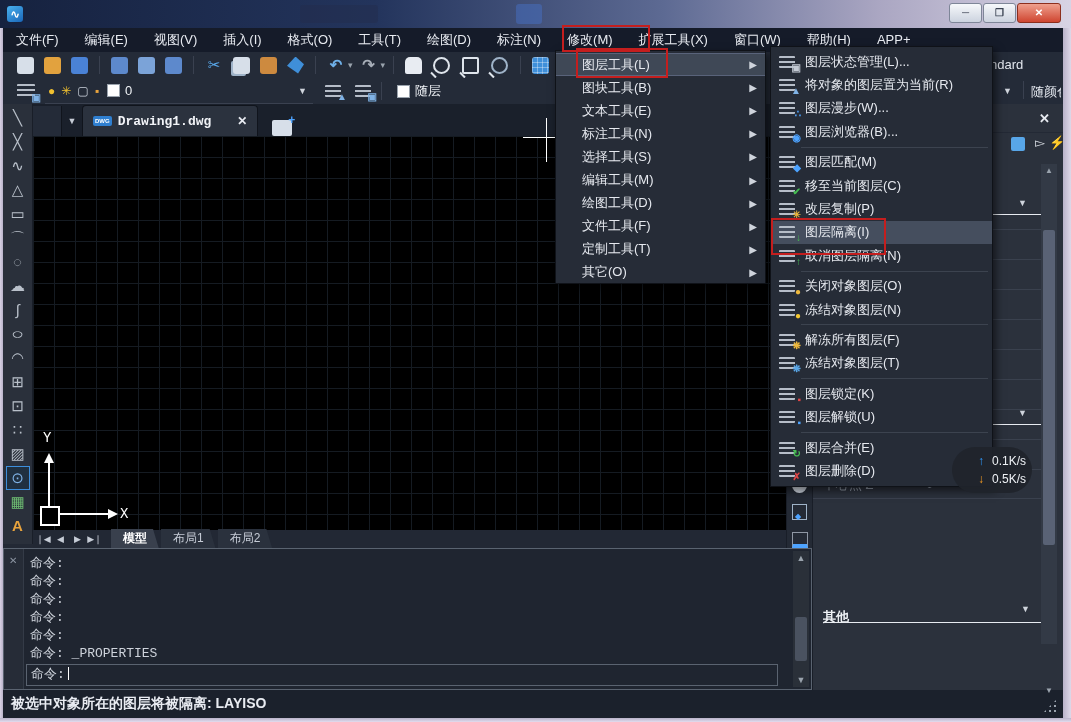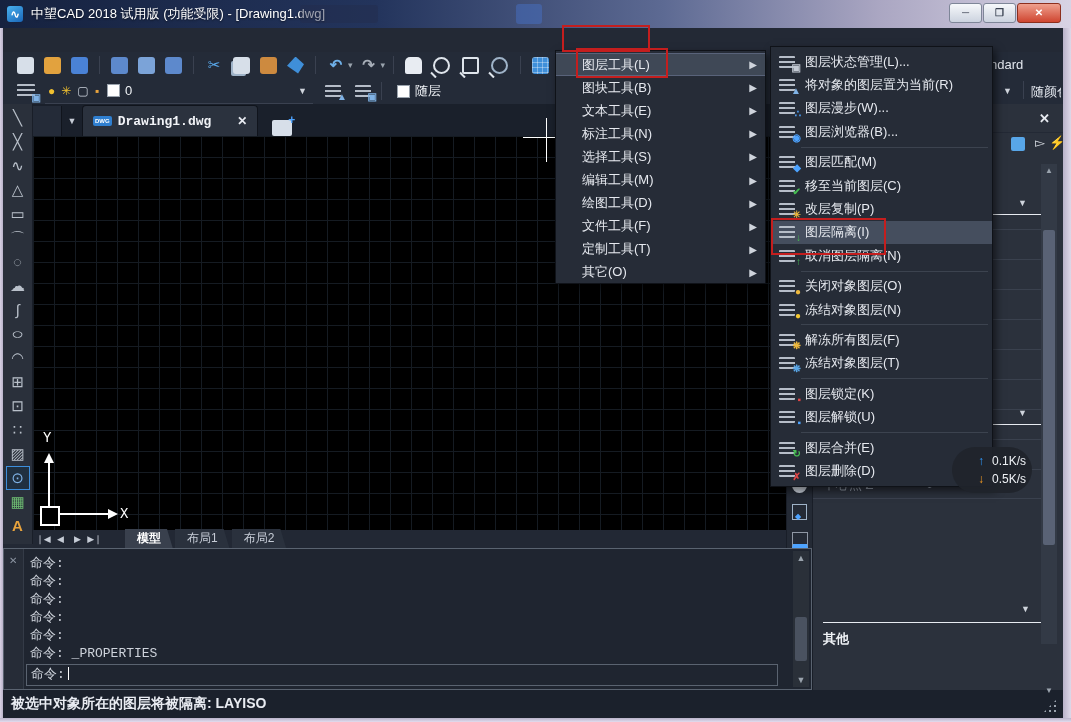--- a/index.html
+++ b/index.html
@@ -145,28 +145,42 @@
 </style>
 </head>
 <body>
 
 <div id="win">
 
   <div class="abs titlebar">
     <div class="abs blob1"></div>
     <div class="abs blob2"></div>
     <div class="appicon">∿</div>
-    <div class="wtitle">中望CAD 2018 试用版 (功能受限) - [Drawing1.dwg]</div>
     <div class="winbtns">
       <div class="wb">─</div>
       <div class="wb">❐</div>
       <div class="wb close">✕</div>
     </div>
   </div>
 
+  <div class="abs menubar">
+    <span class="mi">文件(F)</span>
+    <span class="mi">编辑(E)</span>
+    <span class="mi">视图(V)</span>
+    <span class="mi">插入(I)</span>
+    <span class="mi">格式(O)</span>
+    <span class="mi">工具(T)</span>
+    <span class="mi">绘图(D)</span>
+    <span class="mi">标注(N)</span>
+    <span class="mi">修改(M)</span>
+    <span class="mi">扩展工具(X)</span>
+    <span class="mi">窗口(W)</span>
+    <span class="mi">帮助(H)</span>
+    <span class="mi">APP+</span>
+  </div>
 
   <div class="abs tbar" style="top:52px;">
     <div class="ti" style="background:#d7dfe9;margin-left:14px;"></div>
     <div class="ti" style="background:#e2a23e;"></div>
     <div class="ti" style="background:#4a82d6;"></div>
     <div class="sep"></div>
     <div class="ti" style="background:#5d89cc;"></div>
     <div class="ti" style="background:#7ba3d8;"></div>
     <div class="ti" style="background:#5d89cc;"></div>
     <div class="sep"></div>
@@ -271,21 +285,21 @@
     <div style="position:absolute;left:9px;top:372px;color:#f0c030;font-size:8px;">✦</div>
     <div style="position:absolute;left:5px;top:400px;width:13px;height:14px;border:1px solid #9fb3c8;"><span style="color:#4da3ff;font-size:8px;position:relative;top:2px;left:2px;">◆</span></div>
     <div style="position:absolute;left:5px;top:428px;width:14px;height:11px;border:1px solid #8f97a4;border-bottom:4px solid #4da3ff;"></div>
   </div>
 
   <div class="abs laytabs">
     <span class="lnav" style="margin-left:2px;">❘◀</span>
     <span class="lnav">◀</span>
     <span class="lnav">▶</span>
     <span class="lnav">▶❘</span>
-    <span class="ltab active" style="margin-left:22px;">模型</span>
+    <span class="ltab active" style="margin-left:8px;">模型</span>
     <span class="ltab">布局1</span>
     <span class="ltab">布局2</span>
   </div>
 
   <div class="abs cmd">
     <div class="cmdgut">
       <div class="cmdx">✕</div>
     </div>
     <div class="cline" style="top:6px;">命令:</div>
     <div class="cline" style="top:24px;">命令:</div>
@@ -320,21 +334,21 @@
     <div class="wline" style="left:178px;top:320px;width:50px;"></div>
     <div class="pscroll">
       <div style="position:absolute;top:2px;left:0;width:16px;text-align:center;color:#9aa3ad;font-size:8px;">▲</div>
       <div class="pthumb"></div>
       <div style="position:absolute;top:522px;left:0;width:16px;text-align:center;color:#9aa3ad;font-size:8px;">▼</div>
     </div>
     <div class="prow" style="top:366px;">
       <span class="plab">中心点 Z</span>
       <span class="pval">0</span>
     </div>
-    <div class="psec" style="top:526px;">其他</div>
+    <div class="psec" style="top:504px;">其他</div>
     <div class="dsmall" style="left:208px;top:500px;">▼</div>
     <div class="wline" style="left:10px;top:518px;width:218px;"></div>
   </div>
 
   <div class="abs menu dd">
     <div class="ddrow hl">
         <span>图层工具(L)</span>
         <span class="arr">▶</span>
       </div>
     <div class="ddrow">

